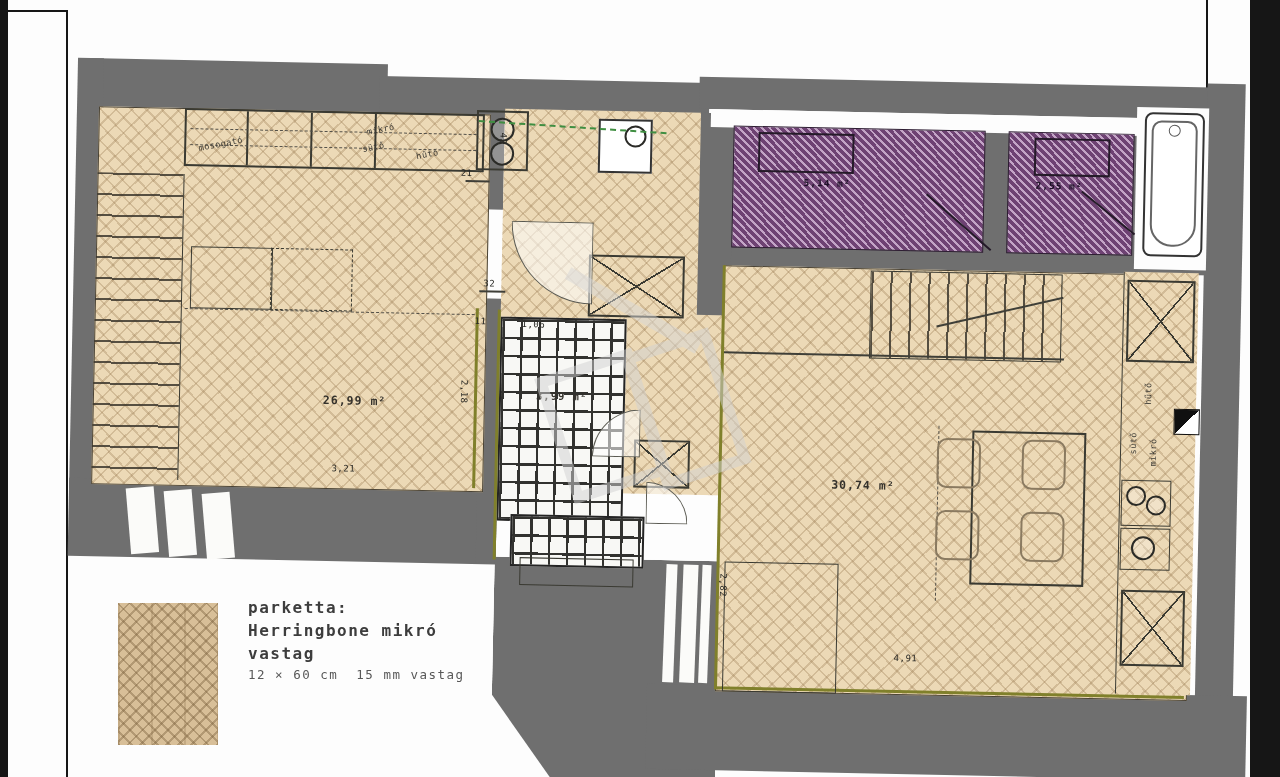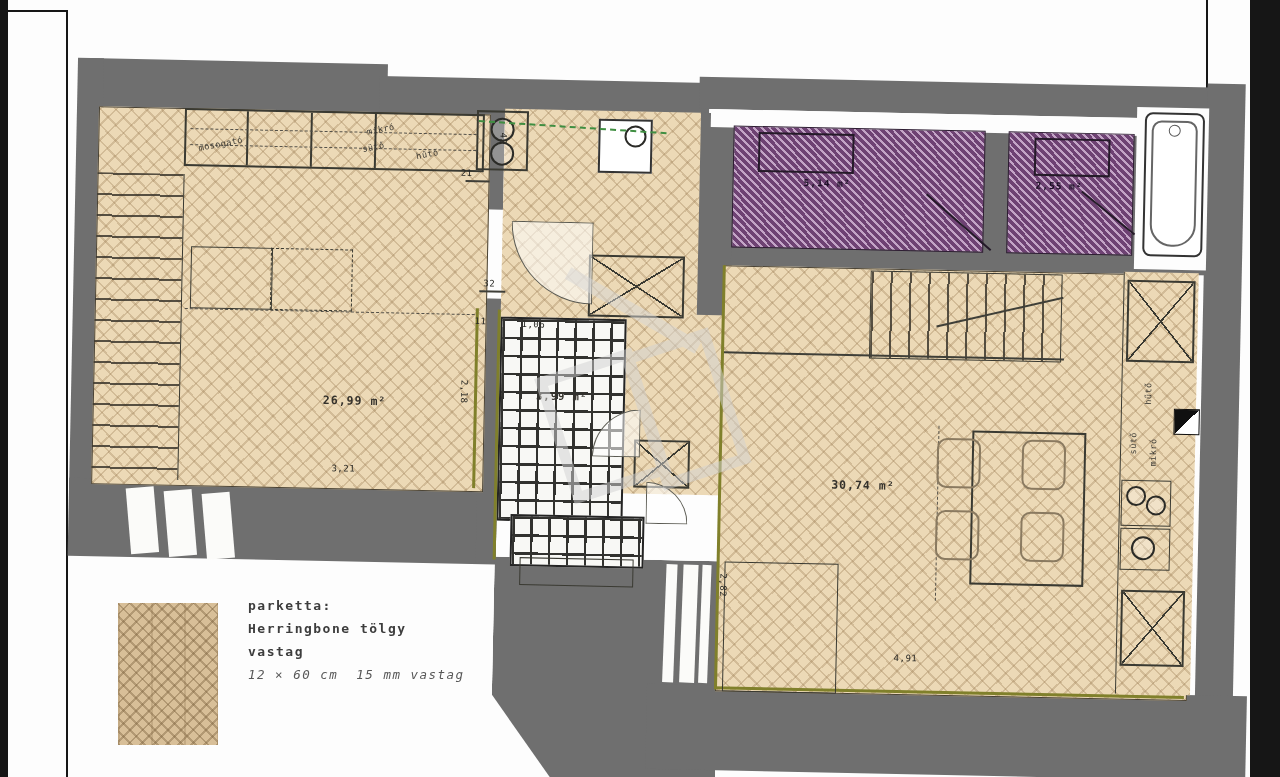--- a/index.html
+++ b/index.html
@@ -31,22 +31,22 @@
   .room-label{font-size:11.5px;font-weight:bold;color:#35322c;letter-spacing:1px;white-space:nowrap;}
   .on-purple{font-size:9.5px;color:#1c1126;}
   .appl{font-size:8.5px;color:#3c3a34;letter-spacing:.5px;white-space:nowrap;}
   .appl-v{font-size:8.5px;color:#3c3a34;letter-spacing:.5px;writing-mode:vertical-rl;transform:rotate(180deg);white-space:nowrap;}
   .frame{background:#161616;}
   .slat{background:#fbfbf9;}
   .doorarc{background:rgba(255,255,255,.55);border:1.5px solid #5a5a52;border-radius:0 0 0 100%;}
   .dline{background:#3f3f38;}
   .dashline-h{border-top:1.5px dashed #55524a;}
   .dashline-v{border-left:1.5px dashed #55524a;}
-  .legend-line{font-weight:bold;font-size:13px;color:#3d3d3d;letter-spacing:1.5px;white-space:pre;}
-  .legend-sub{font-weight:normal;font-size:12.5px;color:#585858;letter-spacing:1.5px;white-space:pre;font-style:italic;}
+  .legend-line{font-weight:bold;font-size:16px;color:#3d3d3d;letter-spacing:1.5px;white-space:pre;}
+  .legend-sub{font-weight:normal;font-size:12.5px;color:#585858;letter-spacing:1.5px;white-space:pre;}
   .swatch{background-color:#d8bf98;background-image:
      repeating-linear-gradient(45deg, rgba(122,96,60,0.40) 0 2px, transparent 2px 9px),
      repeating-linear-gradient(-45deg, rgba(122,96,60,0.40) 0 2px, transparent 2px 9px),
      repeating-linear-gradient(to right, rgba(122,96,60,0.22) 0 2px, transparent 2px 33px);}
   .wm{opacity:.5;}
   .wm .wm-box{position:absolute;border:11px solid #d2d2d2;background:transparent;}
   .wm .wm-bar{position:absolute;background:#d8d8d8;}
 </style>
 </head>
 <body>
@@ -202,17 +202,17 @@
   </div>
 
   <div class="abs wm" style="left:548px;top:298px;width:185px;height:215px;">
     <div class="wm-box" style="left:4px;top:62px;width:80px;height:110px;transform:rotate(-18deg);"></div>
     <div class="wm-box" style="left:92px;top:40px;width:70px;height:120px;transform:rotate(-18deg);"></div>
     <div class="wm-bar" style="left:10px;top:6px;width:150px;height:13px;transform:rotate(30deg);"></div>
   </div>
 
   <div class="abs swatch" style="left:118px;top:603px;width:100px;height:142px;"></div>
   <div class="abs legend-line" style="left:248px;top:598px;">parketta:</div>
-  <div class="abs legend-line" style="left:248px;top:621px;">Herringbone tölgy</div>
+  <div class="abs legend-line" style="left:248px;top:621px;">Herringbone mikró</div>
   <div class="abs legend-line" style="left:248px;top:644px;">vastag</div>
   <div class="abs legend-sub" style="left:248px;top:667px;">12 × 60 cm  15 mm vastag</div>
 
 </div>
 
 </body></html>

